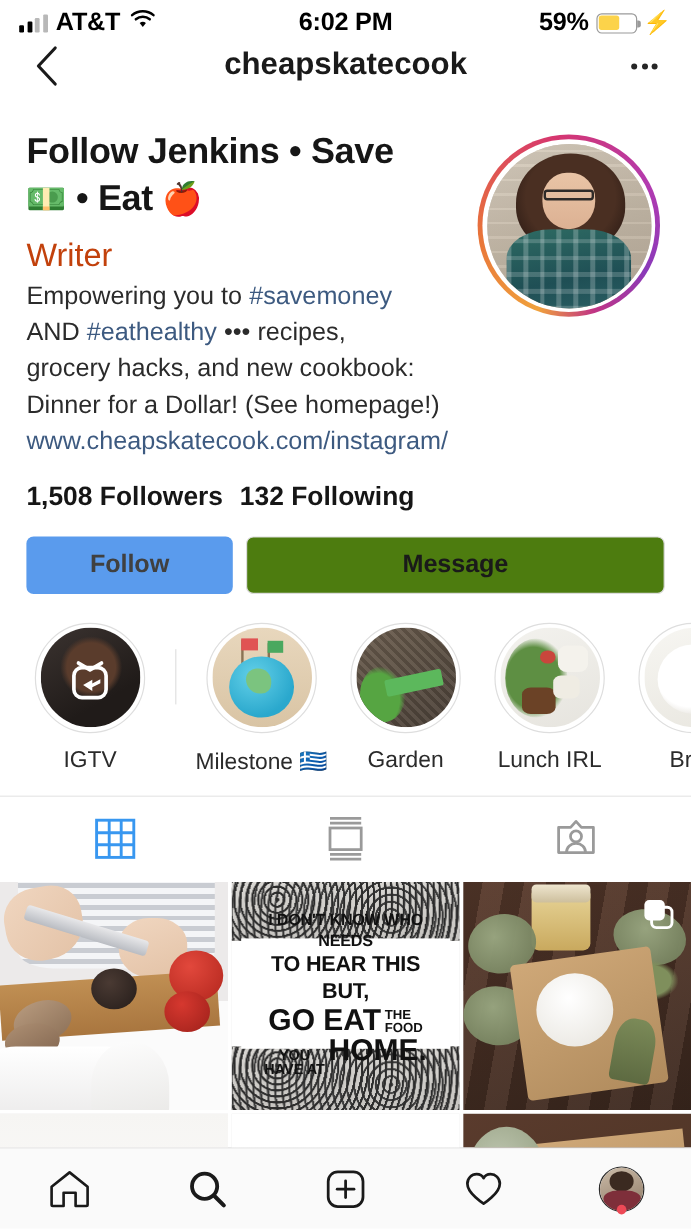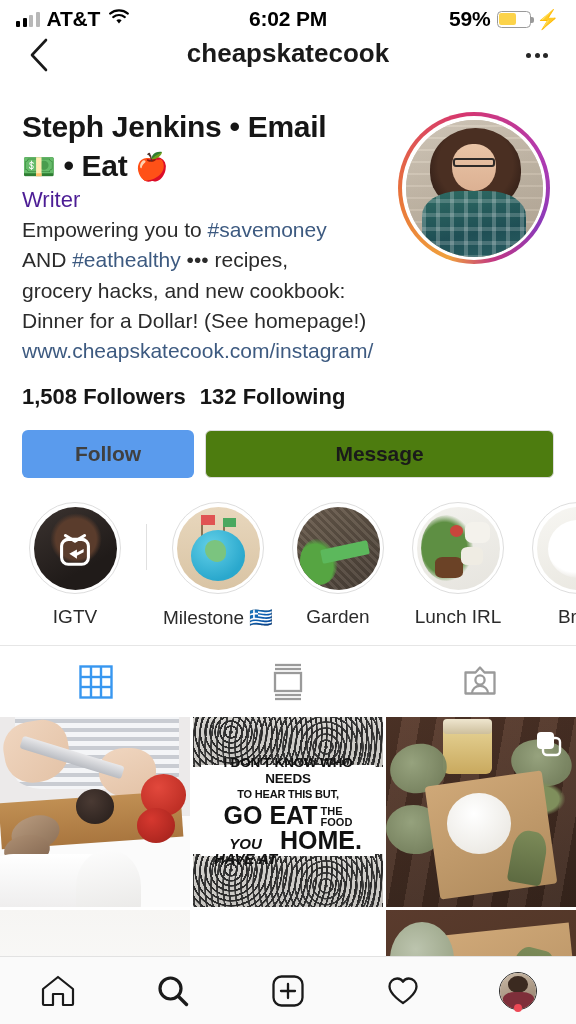--- a/index.html
+++ b/index.html
@@ -58,21 +58,21 @@
   .nav-more i { width:5px; height:5px; border-radius:50%; background:#262626; display:block; }
 
   
   .profile { padding:8px 22px 0 22px; display:flex; }
   .pinfo { flex:1; min-width:0; padding-right:12px; }
   .pname {
     font-size:30px; font-weight:700; color:#161616; line-height:1.29;
     letter-spacing:-0.3px;
   }
   .pname .emoji { font-size:27px; }
-  .pcat { font-size:22px; color:#4c1d95; line-height:1.35; }
+  .pcat { font-size:27px; color:#c2410c; margin-top:10px; line-height:1.35; }
   .pbio { font-size:21px; color:#2b2b2b; line-height:1.44; }
   .pbio .tag, .pbio .link { color:#3d5a80; }
   .plink { font-size:21px; color:#3d5a80; line-height:1.44; word-break:break-all; }
 
   .avatar-wrap { flex:0 0 160px; display:flex; justify-content:center; padding-top:4px; }
   .avatar-ring {
     width:152px; height:152px; border-radius:50%; padding:4px;
     background:conic-gradient(from 200deg, #f0a13c, #e8733a 18%, #d6366f 42%, #b23ab0 62%, #8a3ab9 78%, #c13584 90%, #f0a13c);
     display:flex; align-items:center; justify-content:center;
   }
@@ -263,25 +263,25 @@
   }
   .p2 .gran.top { top:0; }
   .p2 .gran.bot { bottom:0; height:28%; }
   .p2 .quote {
     position:absolute; left:4%; right:4%; top:25%; bottom:27%;
     background:#fff; display:flex; flex-direction:column; justify-content:center;
     align-items:center; padding:2px 6px; text-align:center; color:#111;
     font-family:"Liberation Sans", sans-serif; font-weight:700;
   }
   .p2 .q1 { font-size:13.5px; letter-spacing:-0.2px; line-height:1.25; }
-  .p2 .q2 { font-size:11px; letter-spacing:-0.2px; line-height:1.25;text-align:right; }
+  .p2 .q2 { font-size:18px; letter-spacing:-0.2px; line-height:1.25; }
   .p2 .q3 { font-size:25px; line-height:1; display:flex; align-items:flex-end; gap:3px; margin-top:1px; }
   .p2 .q3 small { font-size:11px; line-height:1; text-align:left; }
   .p2 .q4 { font-size:25px; line-height:1; display:flex; align-items:baseline; gap:3px; }
-  .p2 .q4 small { font-size:15px; line-height:1;font-style:italic; }
+  .p2 .q4 small { font-size:12px; line-height:1; }
 
   
   .p3 { position:absolute; inset:0; background:linear-gradient(160deg,#5a3b2d,#3e2a20); }
   .p3 .planks { position:absolute; inset:0;
     background:repeating-linear-gradient(100deg, rgba(0,0,0,.18) 0 16px, rgba(255,255,255,.04) 16px 34px); }
   .p3 .board { position:absolute; left:24%; top:32%; width:62%; height:60%;
     background:linear-gradient(160deg,#cfa878,#b08b5d); transform:rotate(-8deg); border-radius:4px; }
   .p3 .cheese { position:absolute; left:32%; top:40%; width:34%; height:32%;
     background:radial-gradient(circle at 42% 34%, #ffffff, #e6e3dc); border-radius:50%; }
   .p3 .jar { position:absolute; left:30%; top:2%; width:26%; height:28%;
@@ -358,21 +358,21 @@
     <div class="nav-more">
       <i></i>
         <i></i>
         <i></i>
     </div>
   </div>
 
   <div class="profile">
     <div class="pinfo">
       <div class="pname">
-        <span>Steph Jenkins • Email</span><br>
+        <span>Follow Jenkins • Save</span><br>
         <span class="emoji">💵</span>
         <span>• Eat</span>
         <span class="emoji">🍎</span>
       </div>
       <div class="pcat">Writer</div>
       <div class="pbio">
         <span>Empowering you to </span><span class="tag">#savemoney</span><br>
         <span>AND </span><span class="tag">#eathealthy</span><span> ••• recipes,</span><br>
         <span>grocery hacks, and new cookbook:</span><br>
         <span>Dinner for a Dollar! (See homepage!)</span>

